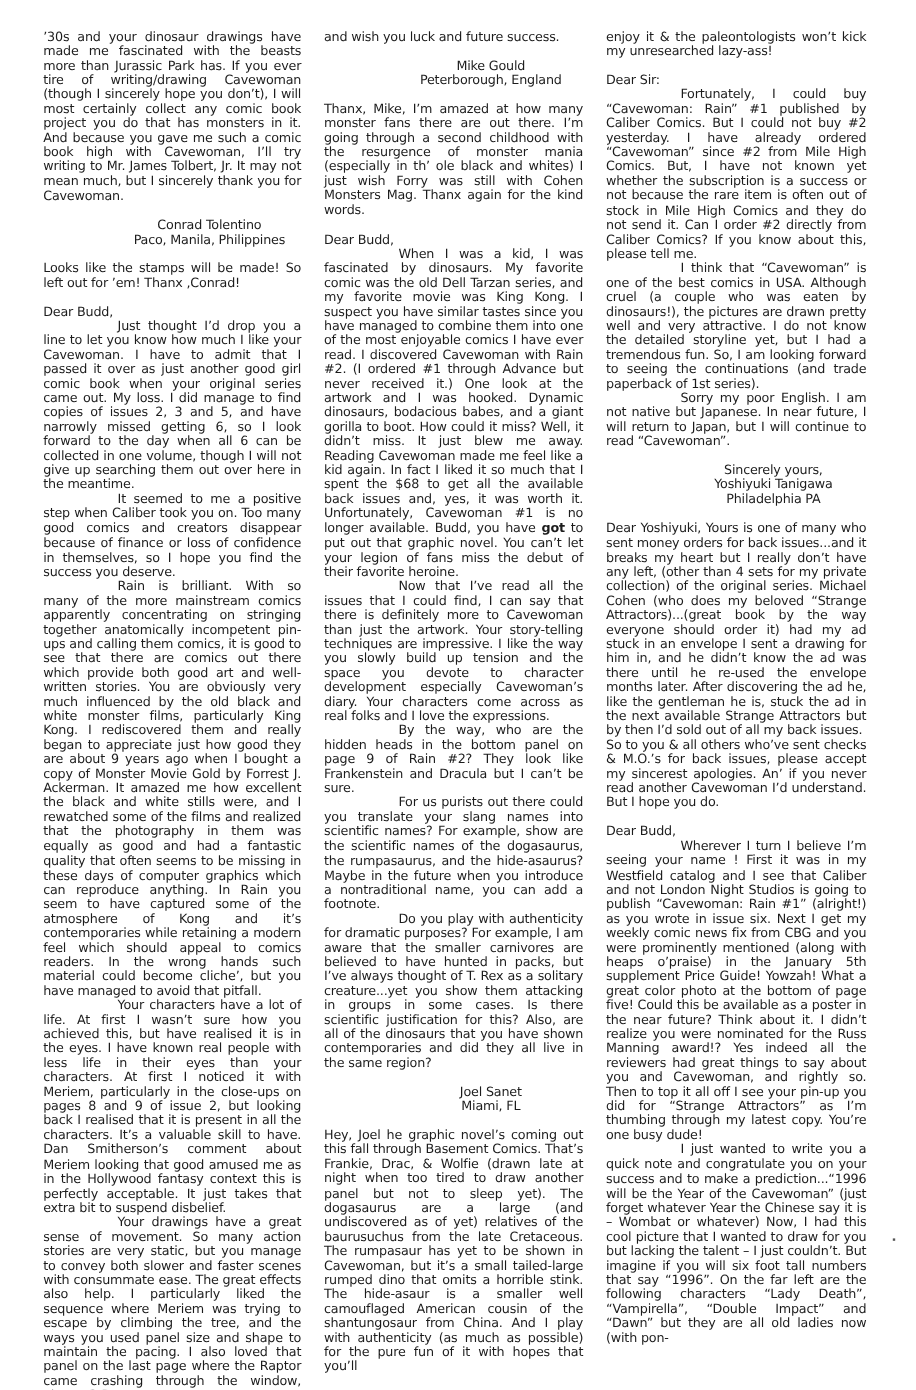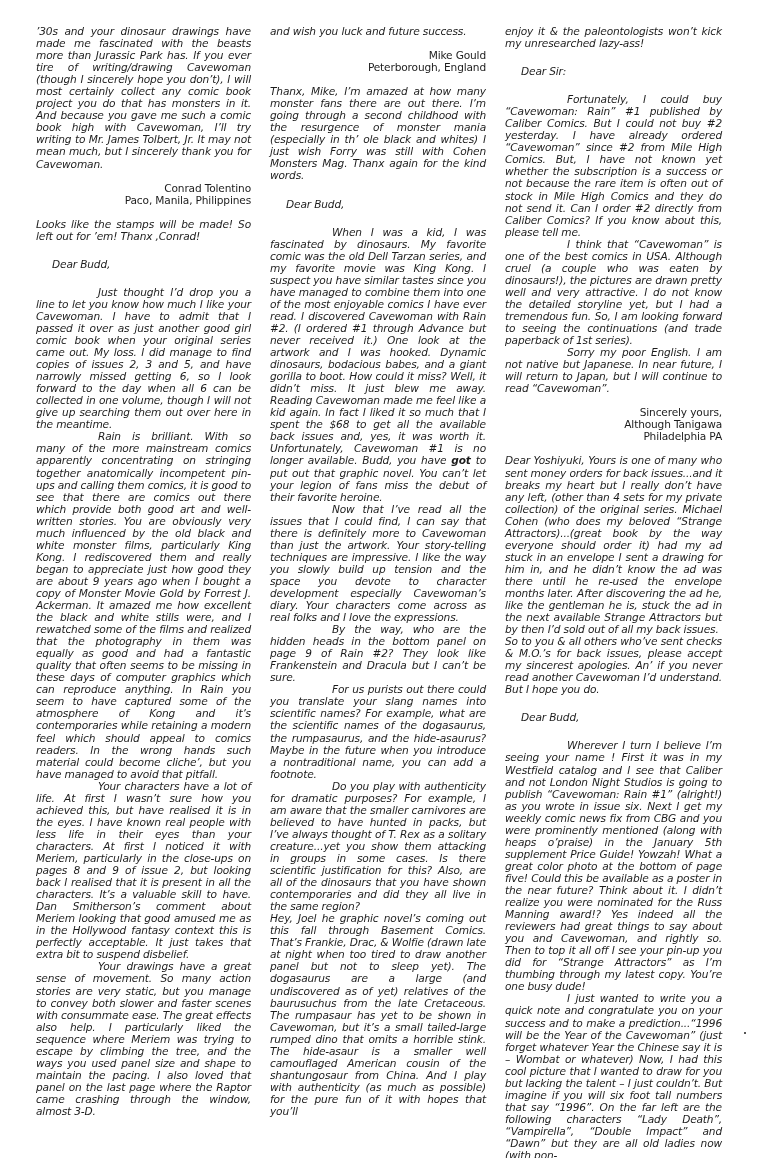--- a/index.html
+++ b/index.html
@@ -7,73 +7,78 @@
   .page { position: absolute; left: 0; top: 0; width: 763px; height: 1158px; background: #fff; }
   .col {
     position: absolute; top: 25px;
     font-family: "DejaVu Sans", sans-serif;
     font-size: 10.6px; line-height: 12.05px; color: #1c1c1c;
     text-align: justify; letter-spacing: -0.15px;
   }
   .col1 { left: 36px; width: 215px; }
   .col2 { left: 270px; width: 216px; }
   .col3 { left: 505px; width: 217px; }
-  p { margin: 0; font-style: italic; }
+  p { margin: 0; }
   .ind { text-indent: 62px; }
-  .sig { margin: 12px 0 12px 62px; text-align: right; }
-  .reply { font-style: italic; margin: 0 0 12px 0; }
-  .salut { margin: 16px; }
+  .sig { margin: 12px 0 12px 62px; text-align: center; }
+  .reply { margin: 0 0 12px 0; }
+  .salut { margin: 0; }
   b { font-weight: bold; }
   .dot { position: absolute; width: 2px; height: 2px; background: #555; }
 </style>
 </head>
 <body>
 
 <div class="page">
 
   <div class="col col1">
     <p>’30s and your dinosaur drawings have made me fascinated with the beasts more than Jurassic Park has. If you ever tire of writing/drawing Cavewoman (though I sincerely hope you don’t), I will most certainly collect any comic book project you do that has monsters in it. And because you gave me such a comic book high with Cavewoman, I’ll try writing to Mr. James Tolbert, Jr. It may not mean much, but I sincerely thank you for Cavewoman.</p>
     <div class="sig">
       <div>Conrad Tolentino</div>
       <div>Paco, Manila, Philippines</div>
     </div>
     <p class="reply">Looks like the stamps will be made! So left out for ’em! Thanx ,Conrad!</p>
     <p class="salut">Dear Budd,</p>
     <p class="ind">Just thought I’d drop you a line to let you know how much I like your Cavewoman. I have to admit that I passed it over as just another good girl comic book when your original series came out. My loss. I did manage to find copies of issues 2, 3 and 5, and have narrowly missed getting 6, so I look forward to the day when all 6 can be collected in one volume, though I will not give up searching them out over here in the meantime.</p>
+    <p class="ind">It seemed to me a positive step when Caliber took you on. Too many good comics and creators disappear because of finance or loss of confidence in themselves, so I hope you find the success you deserve.</p>
     <p class="ind">Rain is brilliant. With so many of the more mainstream comics apparently concentrating on stringing together anatomically incompetent pin-ups and calling them comics, it is good to see that there are comics out there which provide both good art and well-written stories. You are obviously very much influenced by the old black and white monster films, particularly King Kong. I rediscovered them and really began to appreciate just how good they are about 9 years ago when I bought a copy of Monster Movie Gold by  Forrest J. Ackerman. It amazed me how excellent the black and white stills were, and I rewatched some of the films and realized that the photography in them was equally as good and had a fantastic quality that often seems to be missing in these days of computer graphics which can reproduce anything. In Rain you seem to have captured some of the atmosphere of Kong and it’s contemporaries while retaining a modern feel which should appeal to comics readers. In the wrong hands such material could become cliche’, but you have managed to avoid that pitfall.</p>
     <p class="ind">Your characters have a lot of life. At first I wasn’t sure how you achieved this, but have realised it is in the eyes. I have known real people with less life in their eyes than your characters. At first I noticed it with Meriem, particularly in the close-ups on pages 8 and 9 of issue 2, but looking back I realised that it is present in all the characters. It’s a valuable skill to have. Dan Smitherson’s comment about Meriem looking that good amused me as in the Hollywood fantasy context this is perfectly acceptable. It just takes that extra bit to suspend disbelief.</p>
     <p class="ind">Your drawings have a great sense of movement. So many action stories are very static, but you manage to convey both slower and faster scenes with consummate ease. The great effects also help. I particularly liked the sequence where Meriem was trying to escape by climbing the tree, and the ways you used panel size and shape to maintain the pacing. I also loved that panel on the last page where the Raptor came crashing through the window, almost 3-D.</p>
 
   </div>
 
   <div class="col col2">
     <p>and wish you luck and future success.</p>
     <div class="sig">
       <div>Mike Gould</div>
       <div>Peterborough, England</div>
     </div>
     <p class="reply">Thanx, Mike, I’m amazed at how many monster fans there are out there. I’m going through a second childhood with the resurgence of monster mania (especially in th’ ole black and whites) I just wish Forry was still with Cohen Monsters Mag. Thanx again for the kind words.</p>
     <p class="salut">Dear Budd,</p>
     <p class="ind"><span>When I was a kid, I was fascinated by dinosaurs. My favorite comic was the old Dell Tarzan series, and my favorite movie was King Kong. I suspect you have similar tastes since you have managed to combine them into one of the most enjoyable comics I have ever read. I discovered Cavewoman with Rain #2. (I ordered #1 through Advance but never received it.) One look at the artwork and I was hooked. Dynamic dinosaurs, bodacious babes, and a giant gorilla to boot. How could it miss? Well, it didn’t miss. It just blew me away. Reading Cavewoman made me feel like a kid again. In fact I liked it so much that I spent the $68 to get all the available back issues and, yes, it was worth it. Unfortunately, Cavewoman #1 is no longer available. Budd, you have </span><b>got</b><span> to put out that graphic novel. You can’t let your legion of fans miss the debut of their favorite heroine.</span></p>
     <p class="ind">Now that I’ve read all the issues that I could find, I can say that there is definitely more to Cavewoman than just the artwork. Your story-telling techniques are impressive. I like the way you slowly build up tension and the space you devote to character development especially Cavewoman’s diary. Your characters come across as real folks and I love the expressions.</p>
     <p class="ind">By the way, who are the hidden heads in the bottom panel on page 9 of Rain #2? They look like Frankenstein and Dracula but I can’t be sure.</p>
-    <p class="ind">For us purists out there could you translate your slang names into scientific names? For example, what are the scientific names of the dogasaurus, the rumpasaurus, and the hide-asaurus? Maybe in the future when you introduce a nontraditional name, you can add a footnote.</p>
+    <p class="ind">For us purists out there could you translate your slang names into scientific names? For example, show are the scientific names of the dogasaurus, the rumpasaurus, and the hide-asaurus? Maybe in the future when you introduce a nontraditional name, you can add a footnote.</p>
     <p class="ind">Do you play with authenticity for dramatic purposes? For example, I am aware that the smaller carnivores are believed to have hunted in packs, but I’ve always thought of T. Rex as a solitary creature...yet you show them attacking in groups in some cases. Is there scientific justification for this? Also, are all of the dinosaurs that you have shown contemporaries and did they all live in the same region?</p>
+    <div class="sig">
+      <div>Joel Sanet</div>
+      <div>Miami, FL</div>
+    </div>
     <p class="reply">Hey, Joel he graphic novel’s coming out this fall through Basement Comics. That’s Frankie, Drac, &amp; Wolfie (drawn late at night when too tired to draw another panel but not to sleep yet). The dogasaurus are a large (and undiscovered as of yet) relatives of the baurusuchus from the late Cretaceous. The rumpasaur has yet to be shown in Cavewoman, but it’s a small tailed-large rumped dino that omits a horrible stink. The hide-asaur is a smaller well camouflaged American cousin of the shantungosaur from China. And I play with authenticity (as much as possible) for the pure fun of it with hopes that you’ll</p>
   </div>
 
   <div class="col col3">
     <p class="reply">enjoy it &amp; the paleontologists won’t kick my unresearched lazy-ass!</p>
     <p class="salut">Dear Sir:</p>
     <p class="ind">Fortunately, I could buy “Cavewoman: Rain” #1 published by Caliber Comics. But I could not buy #2 yesterday. I have already ordered “Cavewoman” since #2 from Mile High Comics. But, I have not known yet whether the subscription is a success or not because the rare item is often out of stock in Mile High Comics and they do not send it. Can I order #2 directly from Caliber Comics? If you know about this, please tell me.</p>
     <p class="ind">I think that “Cavewoman” is one of the best comics in USA. Although cruel (a couple who was eaten by dinosaurs!), the pictures are drawn pretty well and very attractive. I do not know the detailed storyline yet, but I had a tremendous fun. So, I am looking forward to seeing the continuations (and trade paperback of 1st series).</p>
     <p class="ind">Sorry my poor English.  I am not native but Japanese. In near future, I will return to Japan, but I will continue to read “Cavewoman”.</p>
     <div class="sig">
       <div>Sincerely yours,</div>
-      <div>Although Tanigawa</div>
+      <div>Yoshiyuki Tanigawa</div>
       <div>Philadelphia PA</div>
     </div>
     <p class="reply" style="margin-bottom:0">Dear Yoshiyuki, Yours is one of many who sent money orders for back issues...and it breaks my heart but I really don’t have any left, (other than 4 sets for my private collection) of the original series. Michael Cohen (who does my beloved “Strange Attractors)...(great book by the way everyone should order it) had my ad stuck in an envelope I sent a drawing for him in, and he didn’t know the ad was there until he re-used the envelope months later. After discovering the ad he, like the gentleman he is, stuck the ad in the next available Strange Attractors but by then I’d sold out of all my back issues.</p>
     <p class="reply">So to you &amp; all others who’ve sent checks &amp; M.O.’s for back issues, please accept my sincerest apologies. An’ if you never read another Cavewoman I’d understand. But I hope you do.</p>
     <p class="salut">Dear Budd,</p>
     <p class="ind">Wherever I turn I believe I’m seeing your name ! First it was in my Westfield catalog and I see that Caliber and not London Night Studios is going to publish “Cavewoman: Rain #1” (alright!) as you wrote in issue six. Next I get my weekly comic news fix from CBG and you were prominently mentioned (along with heaps o’praise) in the January 5th supplement Price Guide! Yowzah! What a great color photo at the bottom of page five! Could this be available as a poster in the near future? Think about it. I didn’t realize you were nominated for the Russ Manning award!? Yes indeed all the reviewers had great things to say about you and Cavewoman, and rightly so. Then to top it all off I see your pin-up you did for “Strange Attractors” as I’m thumbing through my latest copy. You’re one busy dude!</p>
     <p class="ind">I just wanted to write you a quick note and congratulate you on your success and to make a prediction...“1996 will be the Year of the Cavewoman” (just forget whatever Year the Chinese say it is – Wombat or whatever) Now, I had this cool picture that I wanted to draw for you but lacking the talent – I just couldn’t. But imagine if you will six foot tall numbers that say “1996”. On the far left are the following characters “Lady Death”, “Vampirella”, “Double Impact” and “Dawn” but they are all old ladies now (with pon-</p>
   </div>
 
   <div class="dot" style="left:744px; top:1032px;"></div>

